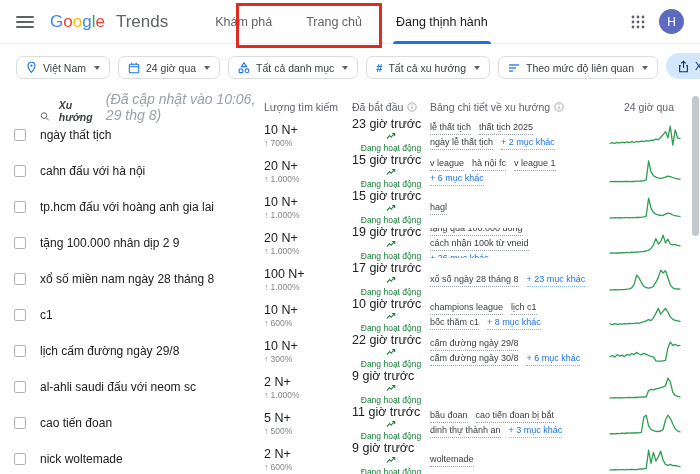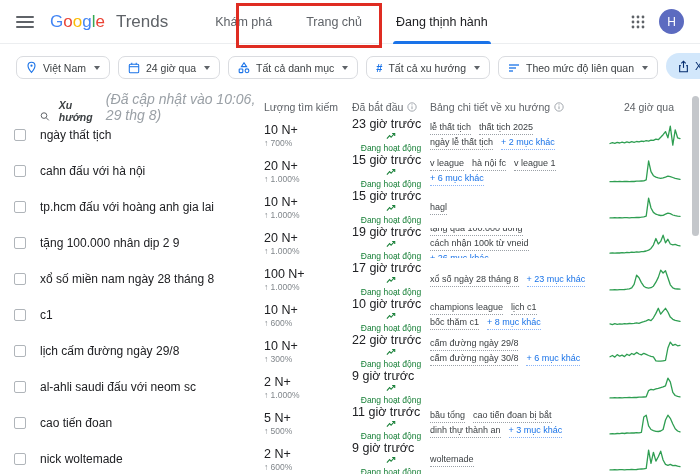--- a/index.html
+++ b/index.html
@@ -469,21 +469,21 @@
       <div class="time">11 giờ trước</div>
       <div class="active-wrap">
         <svg width="10" height="8" viewBox="0 0 11 8">
           <polyline points="1,7 4,3.6 5.6,5.4 9.2,1.4" fill="none" stroke="#188038" stroke-width="1.2"></polyline>
           <path d="M6.8 1.2 H9.6 V4" fill="none" stroke="#188038" stroke-width="1.2"></path>
         </svg>
         <span class="active-label">Đang hoạt động</span>
       </div>
     </div>
     <div class="c-break">
-        <span class="chip-term">bầu tổng</span>
+        <span class="chip-term">bầu đoan</span>
         <span class="chip-term">cao tiến đoan bị bắt</span>
         <span class="chip-term">dinh thự thành an</span>
         <span class="more">+ 3 mục khác</span>
       </div>
     <div class="c-spark">
       <svg class="spark" width="74" height="27" viewBox="0 0 72 27">
           <polyline points="1.0,23.9 3.4,23.7 5.8,23.9 8.2,23.5 10.7,23.7 13.1,23.2 15.5,23.5 17.9,23.0 20.3,23.2 22.7,22.8 25.1,23.0 27.6,22.6 30.0,22.8 32.4,22.4 34.8,7.0 37.2,5.2 39.6,15.8 42.0,19.5 44.4,20.6 46.9,21.3 49.3,21.5 51.7,21.0 54.1,19.5 56.5,10.0 58.9,5.2 61.3,8.3 63.8,14.0 66.2,18.8 68.6,21.0 71.0,21.9"></polyline>
         </svg>
     </div>
   </div>

